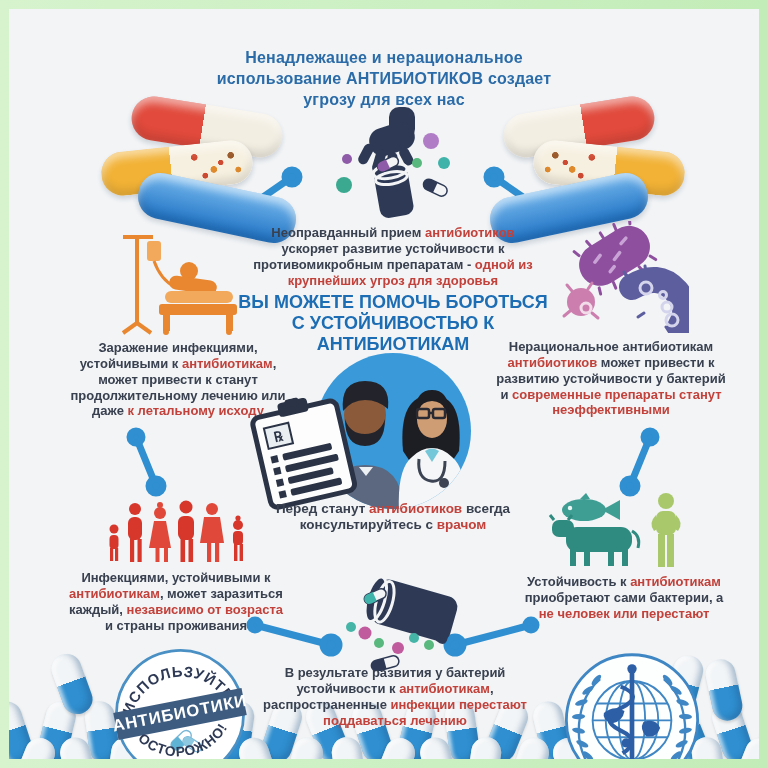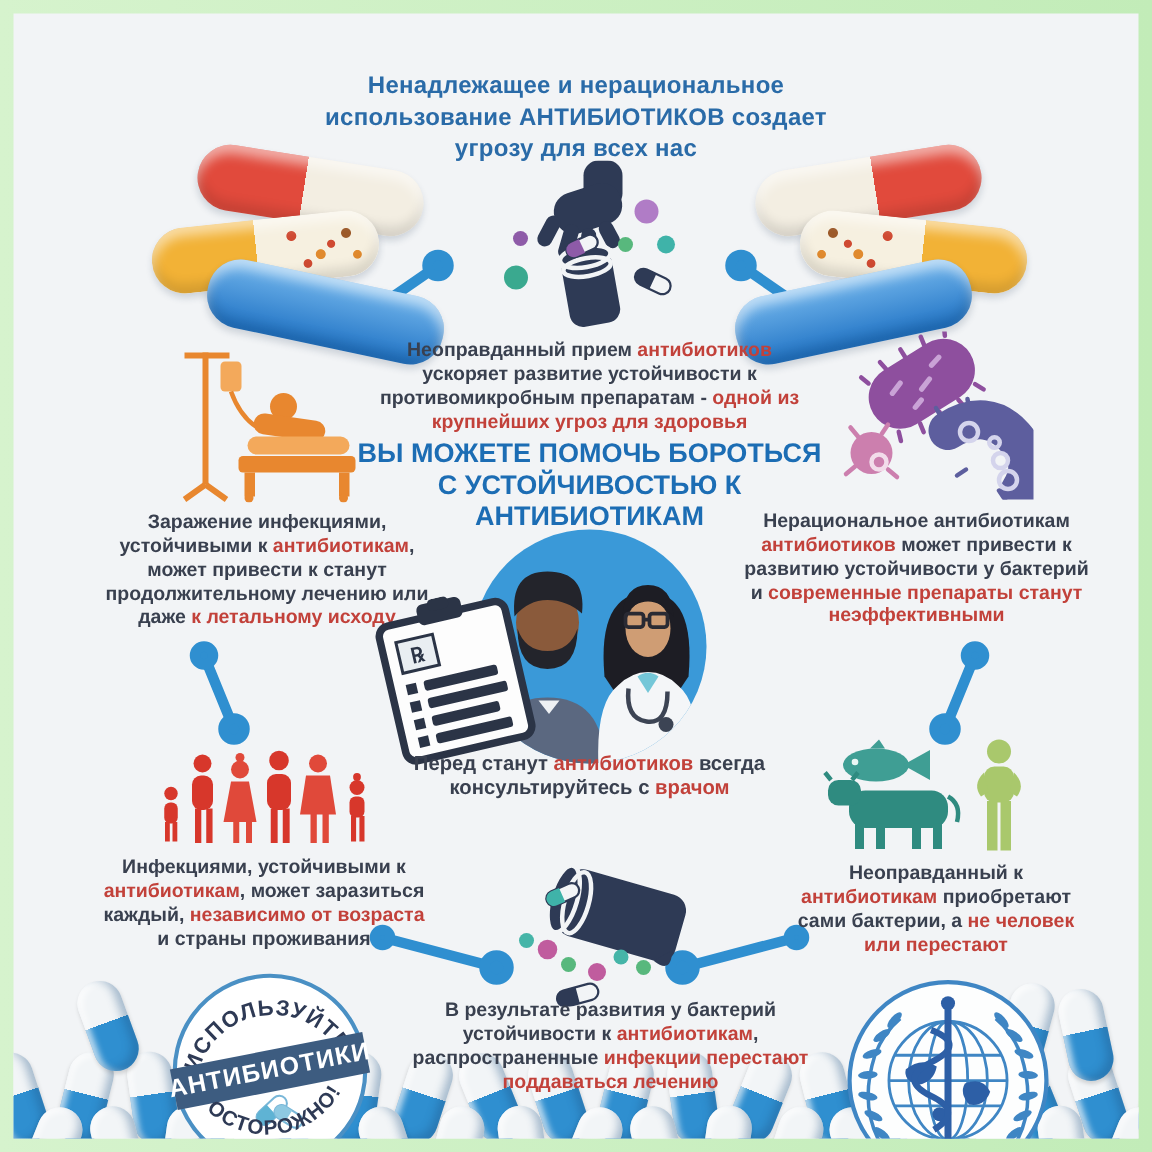--- a/index.html
+++ b/index.html
@@ -11,21 +11,21 @@
   .heading{top:283px;left:204px;width:360px;text-align:center;font-weight:bold;font-size:18px;line-height:1.18;color:#1c6db4;}
   .para{font-weight:bold;font-size:13px;line-height:1.22;text-align:center;color:#39404f;z-index:2;}
   .seg-d{color:#39404f;}
   .seg-r{color:#c2413a;}
   .p-top{left:238px;width:292px;top:216px;}
   .p-left{left:56px;width:226px;top:331px;}
   .p-right{left:486px;width:232px;top:330px;}
   .p-consult{left:236px;width:296px;top:492px;font-size:13.5px;}
   .p-bl{left:60px;width:214px;top:561px;}
   .p-br{left:512px;width:206px;top:565px;}
-  .p-bc{left:260px;width:276px;top:656px;}
+  .p-bc{left:248px;width:276px;top:656px;}
   
   .cluster{width:200px;height:130px;}
   .cl-left{left:92px;top:90px;}
   .cl-right{left:476px;top:90px;transform:scaleX(-1);}
   .cap{position:absolute;width:152px;height:44px;border-radius:22px;box-shadow:0 3px 5px rgba(40,60,90,.18), inset 0 6px 8px rgba(255,255,255,.55), inset 0 -6px 8px rgba(0,0,0,.12);}
   .cap-red{top:6px;left:30px;transform:rotate(9deg);background:linear-gradient(90deg,#e14a3c 0 47%,#f3eee2 47%);}
   .cap-yellow{top:47px;left:0;transform:rotate(-6deg);
     background-image:radial-gradient(circle at 62% 30%,#cf4a32 3px,transparent 3.6px),radial-gradient(circle at 74% 62%,#e08a2e 3px,transparent 3.6px),radial-gradient(circle at 86% 34%,#9c5a2a 3px,transparent 3.6px),radial-gradient(circle at 68% 74%,#cf4a32 2.6px,transparent 3.2px),radial-gradient(circle at 90% 68%,#e08a2e 2.6px,transparent 3.2px),radial-gradient(circle at 79% 48%,#cf4a32 2.4px,transparent 3px),linear-gradient(90deg,#f2b236 0 46%,#f6f0e0 46%);}
   .cap-blue{top:86px;left:36px;width:160px;height:46px;transform:rotate(12deg);background:linear-gradient(180deg,#73b6ec,#1f72c4);}
   
@@ -302,21 +302,21 @@
       <circle cx="122" cy="12" r="8"></circle>
       <rect x="112" y="22" width="20" height="24" rx="7"></rect>
       <path d="M112,26 q-8,8 -2,16 l5,-3 z"></path>
       <path d="M132,26 q8,8 2,16 l-5,-3 z"></path>
       <rect x="114" y="45" width="7" height="33"></rect>
           <rect x="123" y="45" width="7" height="33"></rect>
     </g>
   </svg>
 
   <div class="abs para p-bl"><span class="seg-d">Инфекциями, устойчивыми к </span><span class="seg-r">антибиотикам</span><span class="seg-d">, может заразиться каждый, </span><span class="seg-r">независимо от возраста</span><span class="seg-d"> и страны проживания</span></div>
-  <div class="abs para p-br"><span class="seg-d">Неоправданный к </span><span class="seg-r">антибиотикам</span><span class="seg-d"> приобретают сами бактерии, а </span><span class="seg-r">не человек или перестают</span></div>
+  <div class="abs para p-br"><span class="seg-d">Устойчивость к </span><span class="seg-r">антибиотикам</span><span class="seg-d"> приобретают сами бактерии, а </span><span class="seg-r">не человек или перестают</span></div>
 
   <svg class="abs icon" style="left:304px;top:566px;" width="160" height="96" viewBox="0 0 160 96">
     <g transform="rotate(16 100 36)">
       <rect x="60" y="12" width="82" height="46" rx="11" fill="#2e3a55"></rect>
       <path d="M130,58 q14,6 10,-10" fill="#2e3a55"></path>
       <ellipse cx="61" cy="35" rx="9" ry="23" fill="#2e3a55"></ellipse>
       <ellipse cx="61" cy="35" rx="9" ry="23" fill="none" stroke="#f2f4f6" stroke-width="3"></ellipse>
       <ellipse cx="70" cy="35" rx="8" ry="21" fill="none" stroke="#f2f4f6" stroke-width="3"></ellipse>
       <g transform="rotate(-40 60 32)">
         <rect x="48" y="27" width="23" height="10" rx="5" fill="#f2f4f6" stroke="#2e3a55" stroke-width="1.5"></rect>

